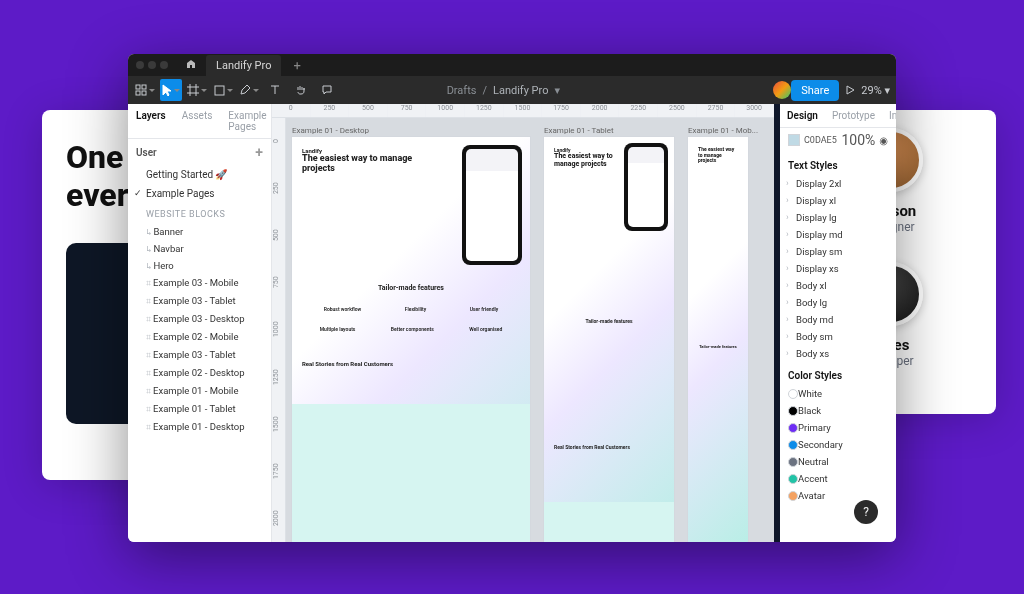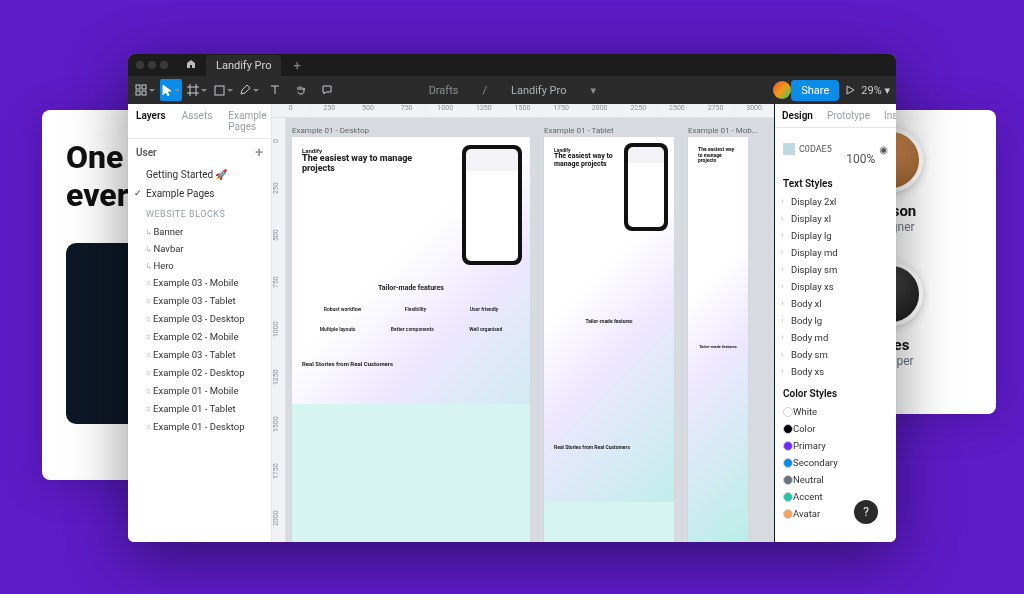--- a/index.html
+++ b/index.html
@@ -30,21 +30,21 @@
   .home-tab{ color:#bbb; font-size:12px; width:18px; text-align:center;}
   .file-tab { background:#2b2b2b; color:#d6d6d6; font-size:11px; padding:4px 10px; border-radius:3px 3px 0 0;}
   .add-tab{ color:#888; font-size:13px; padding:0 6px;}
 
   .toolbar{ background:#2b2b2b; height:28px; display:flex; align-items:center; padding:0 6px; gap:4px; color:#aeb3b8; font-size:11px;}
   .tool{ width:22px; height:22px; display:flex;align-items:center;justify-content:center; border-radius:2px;}
   .tool svg{stroke:#c8cbd0;}
   .tool.active{ background:#0C8CE9;}
   .tool.active svg{stroke:#fff;}
   .tool.drop::after{content:'';border-left:3px solid transparent;border-right:3px solid transparent;border-top:3px solid #888;margin-left:2px;}
-  .bc-center{ margin:0 auto; display:flex; gap:24px; align-items:center;}
+  .bc-center{ margin:0 auto; display:flex; gap:6px; align-items:center;}
   .bc-center .muted{color:#8a8f95;}
   .toolbar .right{ margin-left:auto; display:flex; align-items:center; }
   .avatar-sm{width:18px;height:18px;border-radius:50%;background:linear-gradient(135deg,#e74c3c,#f39c12,#2ecc71);}
   .share-btn{ background:#0C8CE9; color:#fff; font-size:11px; padding:4px 10px; border-radius:4px;}
   .zoom{ color:#c8cbd0; font-size:11px;}
 
   .workspace{ flex:1; display:flex; min-height:0; }
 
   
   .left-panel{ width:144px; background:#fff; border-right:1px solid #e4e6ea; display:flex; flex-direction:column; font-size:10px; color:#333; }
@@ -74,29 +74,29 @@
   .artboard.mobile{ width:60px;}
   .ab-grad{ position:absolute; inset:0; background:linear-gradient(135deg,#fff 0%,#fff 35%,#ede7ff 55%,#b9eee6 100%);}
   .ab-teal{ position:absolute; bottom:0; left:0; right:0; height:34%; background:#d6f5f1;}
   .ab-content{ position:relative; padding:10px; font-size:6px; color:#222;}
   .ab-content h3{ font-size:9px; font-weight:800; line-height:1.1; max-width:55%;}
   .phone{ position:absolute; right:8px; top:8px; width:60px; height:120px; background:#111; border-radius:8px; padding:4px;}
   .phone .scr{ background:#fff; width:100%; height:100%; border-radius:5px; background-image:linear-gradient(#f3f3f7 0 20%,#fff 20% 100%);}
   .artboard.tablet .phone{width:44px;height:88px;right:6px;top:6px;}
 
   
-  .right-panel{ width:122px; background:#fff; border-left:1px solid #0f172a; font-size:10px; color:#333; overflow-y:auto;}
+  .right-panel{ width:122px; background:#fff; border-left:6px solid #0f172a; font-size:10px; color:#333; overflow-y:auto;}
   .rp-tabs{ display:flex; border-bottom:1px solid #e4e6ea;}
   .rp-tab{ padding:6px 7px; font-size:10px; color:#9aa0a8;}
   .rp-tab.active{ color:#111; font-weight:600;}
   .rp-section-title{ padding:8px 8px 4px; font-size:10px; font-weight:600; color:#111;}
   .bg-row{ display:flex; align-items:center; gap:4px; padding:4px 8px;}
   .swatch{ width:12px; height:12px; background:#C0DAE5; border:1px solid #d0d4d9;}
   .bg-hex{ font-size:9px; color:#555;}
-  .bg-pct{ font-size:12px; color:#555; margin-left:auto;margin-top:20px;}
+  .bg-pct{ font-size:14px; color:#555; margin-left:auto;}
   .eye{ font-size:10px; color:#555;}
   .style-item{ padding:3px 8px 3px 16px; font-size:9.5px; color:#333; position:relative;}
   .style-item::before{content:'›'; position:absolute; left:6px; color:#b3b8bf; font-size:9px;}
   .color-item{ padding:3px 8px; display:flex; align-items:center; font-size:9.5px;}
   .color-dot{ width:10px; height:10px; border-radius:50%; border:1px solid #d0d4d9;}
 
   .help-fab{ position:absolute; right:18px; bottom:18px; width:24px; height:24px; border-radius:50%; background:#2b2b2b; color:#eee; font-size:12px; display:flex; align-items:center; justify-content:center;}
 </style>
 </head>
 <body>
@@ -359,21 +359,21 @@
       <div class="style-item">Body sm</div>
       <div class="style-item">Body xs</div>
 
       <div class="rp-section-title">Color Styles</div>
       <div class="color-item">
           <span class="color-dot"></span>
           <span>White</span>
         </div>
       <div class="color-item">
           <span class="color-dot" style="background:#000"></span>
-          <span>Color</span>
+          <span>Black</span>
         </div>
       <div class="color-item">
           <span class="color-dot" style="background:#6E2DF4"></span>
           <span>Primary</span>
         </div>
       <div class="color-item">
           <span class="color-dot" style="background:#0C8CE9"></span>
           <span>Secondary</span>
         </div>
       <div class="color-item">

